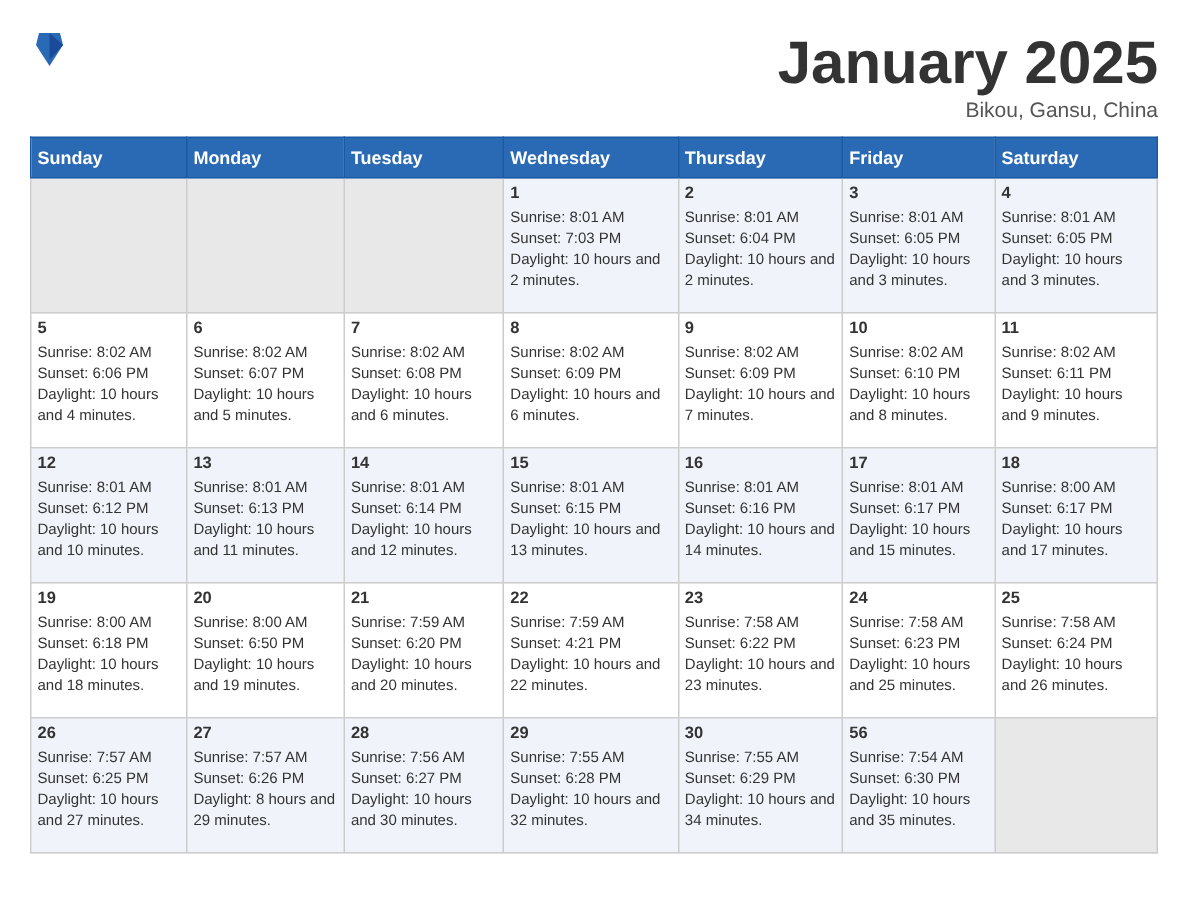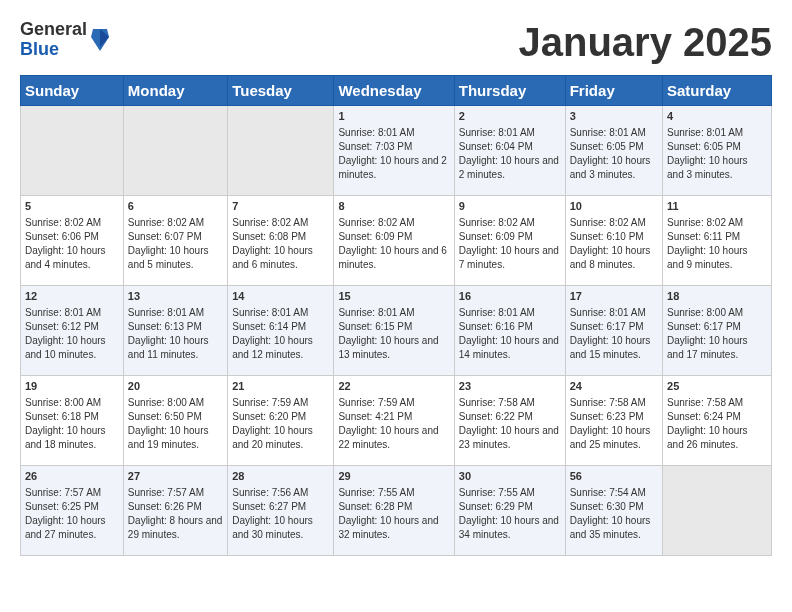--- a/index.html
+++ b/index.html
@@ -45,21 +45,21 @@
       width: 100%;
       border-collapse: collapse;
       font-size: 10.5px;
     }
     thead tr {
       background-color: #2a6ab5;
       color: white;
     }
     thead th {
       padding: 6px 4px;
-      font-size: 15px;
+      font-size: 12px;
       font-weight: bold;
       border: 1px solid #1a5aa5;
       text-align: left;
     }
     tbody tr {
       vertical-align: top;
     }
     tbody td {
       border: 1px solid #ccc;
       padding: 3px 4px;
@@ -87,32 +87,29 @@
     .empty-cell {
       background-color: #e8e8e8 !important;
     }
   </style>
 </head>
 <body>
 
 <div class="header">
   <div class="logo">
     <div style="display:flex;align-items:center;">
-      <div class="logo-text">
-        <span class="logo-general">General</span>
-        <span class="logo-blue">Blue</span>
-      </div>
       <svg width="22" height="26" viewBox="0 0 22 26" style="margin-left:2px;">
         <polygon points="4,2 18,2 20,10 11,24 2,10" fill="#2a6ab5"></polygon>
         <polygon points="11,2 20,10 11,20" fill="#1a4a9a"></polygon>
       </svg>
     </div>
   </div>
   <div class="title-area">
     <div class="month-title">January 2025</div>
+    <div class="location">Bikou, Gansu, China</div>
   </div>
 </div>
 
 <table>
   <thead>
     <tr>
       <th>Sunday</th>
       <th>Monday</th>
       <th>Tuesday</th>
       <th>Wednesday</th>

